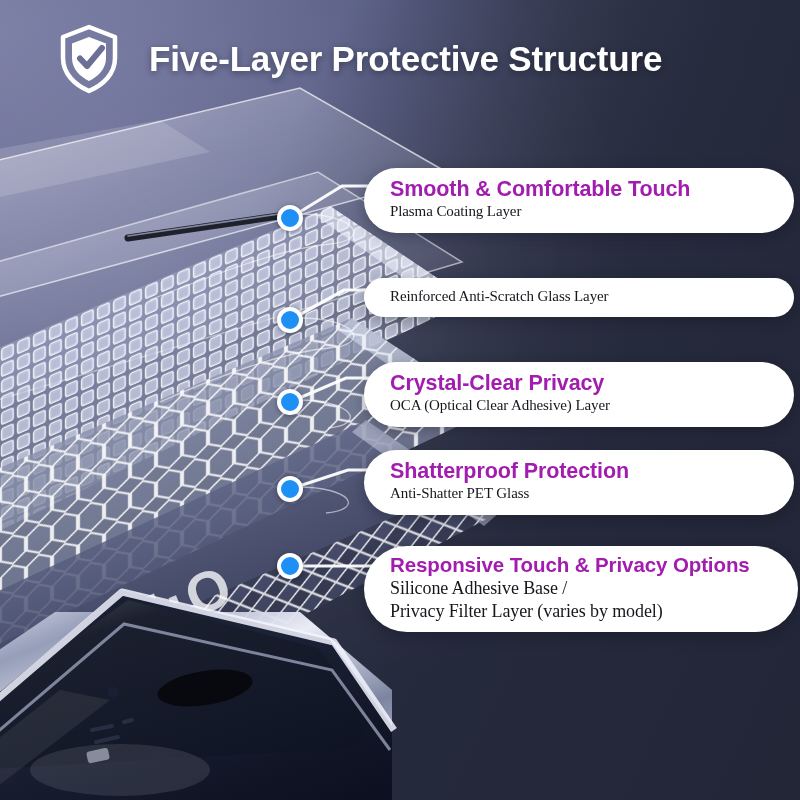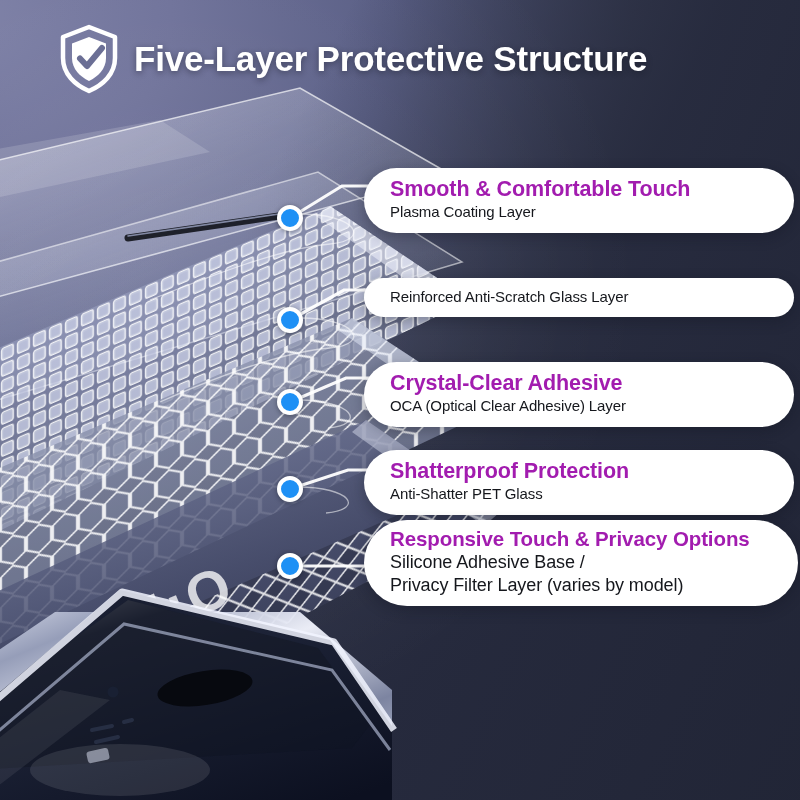--- a/index.html
+++ b/index.html
@@ -23,21 +23,21 @@
     position:absolute; inset:0;
     background:linear-gradient(115deg, rgba(40,44,64,0) 30%, rgba(37,41,60,.88) 62%, rgba(33,37,54,.97) 100%);
   }
   .bg-vig {
     position:absolute; inset:0;
     background:radial-gradient(130% 120% at 18% 35%, rgba(255,255,255,.07) 0%, rgba(255,255,255,0) 48%);
   }
   
   .header {
     position:absolute; left:0; top:0; width:800px; height:118px;
-    display:flex; align-items:center; gap:14px; padding-left:58px;
+    display:flex; align-items:center; gap:29px; padding-left:58px;
   }
   .shield { width:62px; height:70px; flex:0 0 auto; }
   .title {
     color:#ffffff; font-size:35px; font-weight:bold; letter-spacing:-.2px;
     text-shadow:0 2px 6px rgba(20,22,34,.45); white-space:nowrap;
   }
   
   .art { position:absolute; left:0; top:0; width:800px; height:800px; }
   
   .callout {
@@ -47,27 +47,27 @@
     box-shadow:0 4px 14px rgba(15,18,30,.33);
     padding:9px 26px 11px 26px;
     display:flex; flex-direction:column; justify-content:center;
   }
   .c-title {
     color:#a21caf; font-size:21.5px; font-weight:bold; line-height:1.18;
     white-space:nowrap; letter-spacing:-.1px;
   }
   .c-sub {
     color:#15171c; font-size:15px; font-weight:500; line-height:1.28;
-    white-space:nowrap; letter-spacing:-.1px;
+    white-space:nowrap; letter-spacing:-.1px;font-family:Liberation Serif, serif;
   }
   .c1 { left:364px; top:168px;  width:430px; }
   .c2 { left:364px; top:278px;  width:430px; }
   .c3 { left:364px; top:362px;  width:430px; }
   .c4 { left:364px; top:450px;  width:430px; }
-  .c5 { left:364px; top:520px;  width:434px; padding-top:7px; padding-bottom:9px; }
+  .c5 { left:364px; top:546px;  width:434px; padding-top:7px; padding-bottom:9px; }
   .c5 .c-title { font-size:20.5px; }
   .c5 .c-sub { font-size:18px; }
   
   .dot {
     position:absolute; width:26px; height:26px; border-radius:50%;
     background:#1e90f5; border:4px solid #ffffff;
     box-shadow:0 1px 5px rgba(10,14,26,.40);
   }
 </style>
 </head>
@@ -249,21 +249,21 @@
   <div class="callout c1">
     <div class="c-title">Smooth &amp; Comfortable Touch</div>
     <div class="c-sub">Plasma Coating Layer</div>
   </div>
 
   <div class="callout c2">
     <div class="c-sub">Reinforced Anti-Scratch Glass Layer</div>
   </div>
 
   <div class="callout c3">
-    <div class="c-title">Crystal-Clear Adhesive</div>
+    <div class="c-title">Crystal-Clear Privacy</div>
     <div class="c-sub">OCA (Optical Clear Adhesive) Layer</div>
   </div>
 
   <div class="callout c4">
     <div class="c-title">Shatterproof Protection</div>
     <div class="c-sub">Anti-Shatter PET Glass</div>
   </div>
 
   <div class="callout c5">
     <div class="c-title"> Responsive Touch &amp; Privacy Options</div>

